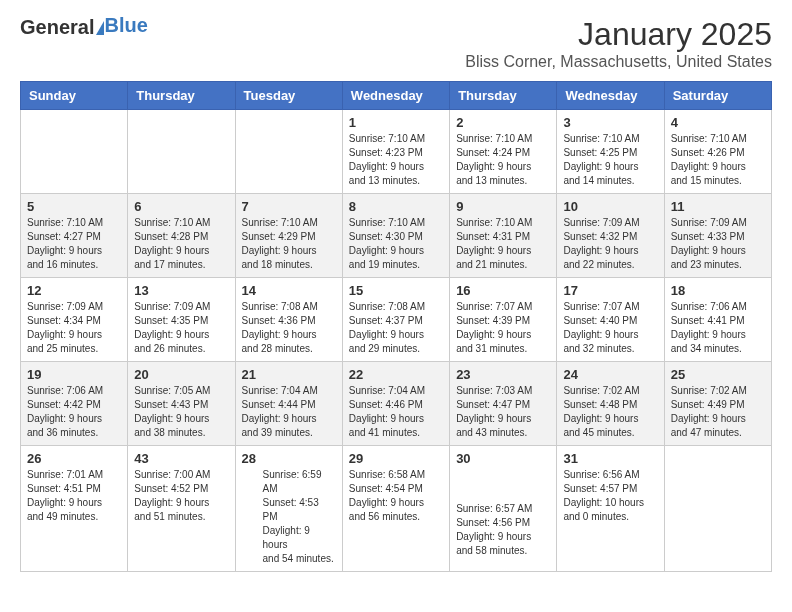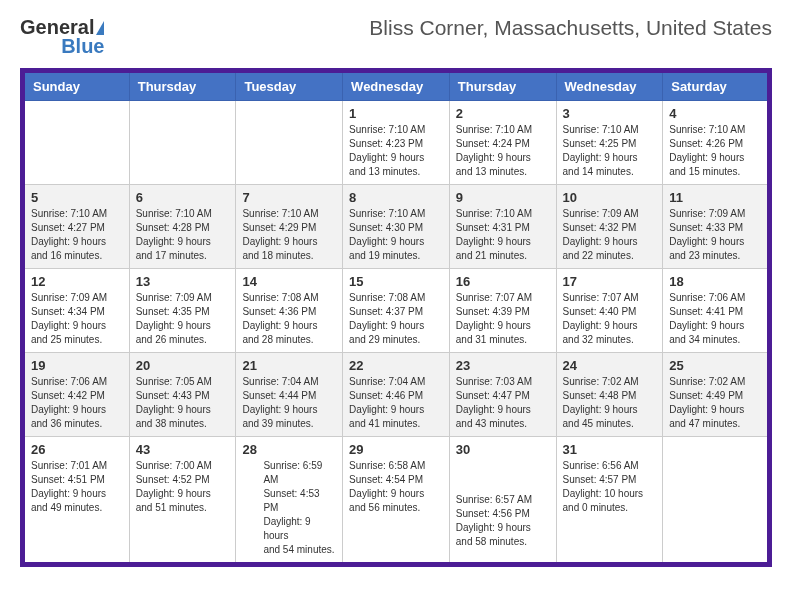--- a/index.html
+++ b/index.html
@@ -15,22 +15,22 @@
       background: #fff;
     }
     .header {
       display: flex;
       align-items: flex-start;
       justify-content: space-between;
       margin-bottom: 10px;
     }
     .logo {
       display: flex;
-      flex-direction: column;
-      align-items: flex-end;
+      flex-direction: row;
+      align-items: center;
     }
     .logo-triangle {
       width: 0;
       height: 0;
       border-left: 8px solid transparent;
       border-bottom: 14px solid #3a7abf;
       display: inline-block;
       margin-left: 2px;
       vertical-align: middle;
     }
@@ -40,27 +40,27 @@
     }
     .title-section {
       text-align: right;
     }
     .main-title {
       font-size: 32px;
       color: #333;
       font-weight: normal;
     }
     .subtitle {
-      font-size: 21px;
+      font-size: 16px;
       color: #555;
     }
     .calendar {
       width: 100%;
       border-collapse: collapse;
-      border: 5px solid #4c1d95;
+      border: 1px solid #4c1d95;
     }
     .calendar th {
       background-color: #4472c4;
       color: #fff;
       text-align: left;
       padding: 6px 8px;
       font-size: 13px;
       font-weight: bold;
       border: 1px solid #3a62b0;
     }
@@ -103,20 +103,21 @@
 <div class="page">
   <div class="header">
     <div class="logo">
       <div class="logo-row">
         <span style="font-size:20px;font-weight:bold;color:#333;">General</span>
         <span class="logo-triangle"></span>
       </div>
       <span style="font-size:20px;font-weight:bold;color:#3a7abf;margin-top:-4px;">Blue</span>
     </div>
     <div class="title-section">
+      <div class="main-title">January 2025</div>
       <div class="subtitle">Bliss Corner, Massachusetts, United States</div>
     </div>
   </div>
 
   <table class="calendar">
     <thead>
       <tr>
       <th>Sunday</th>
           <th>Thursday</th>
           <th>Tuesday</th>

